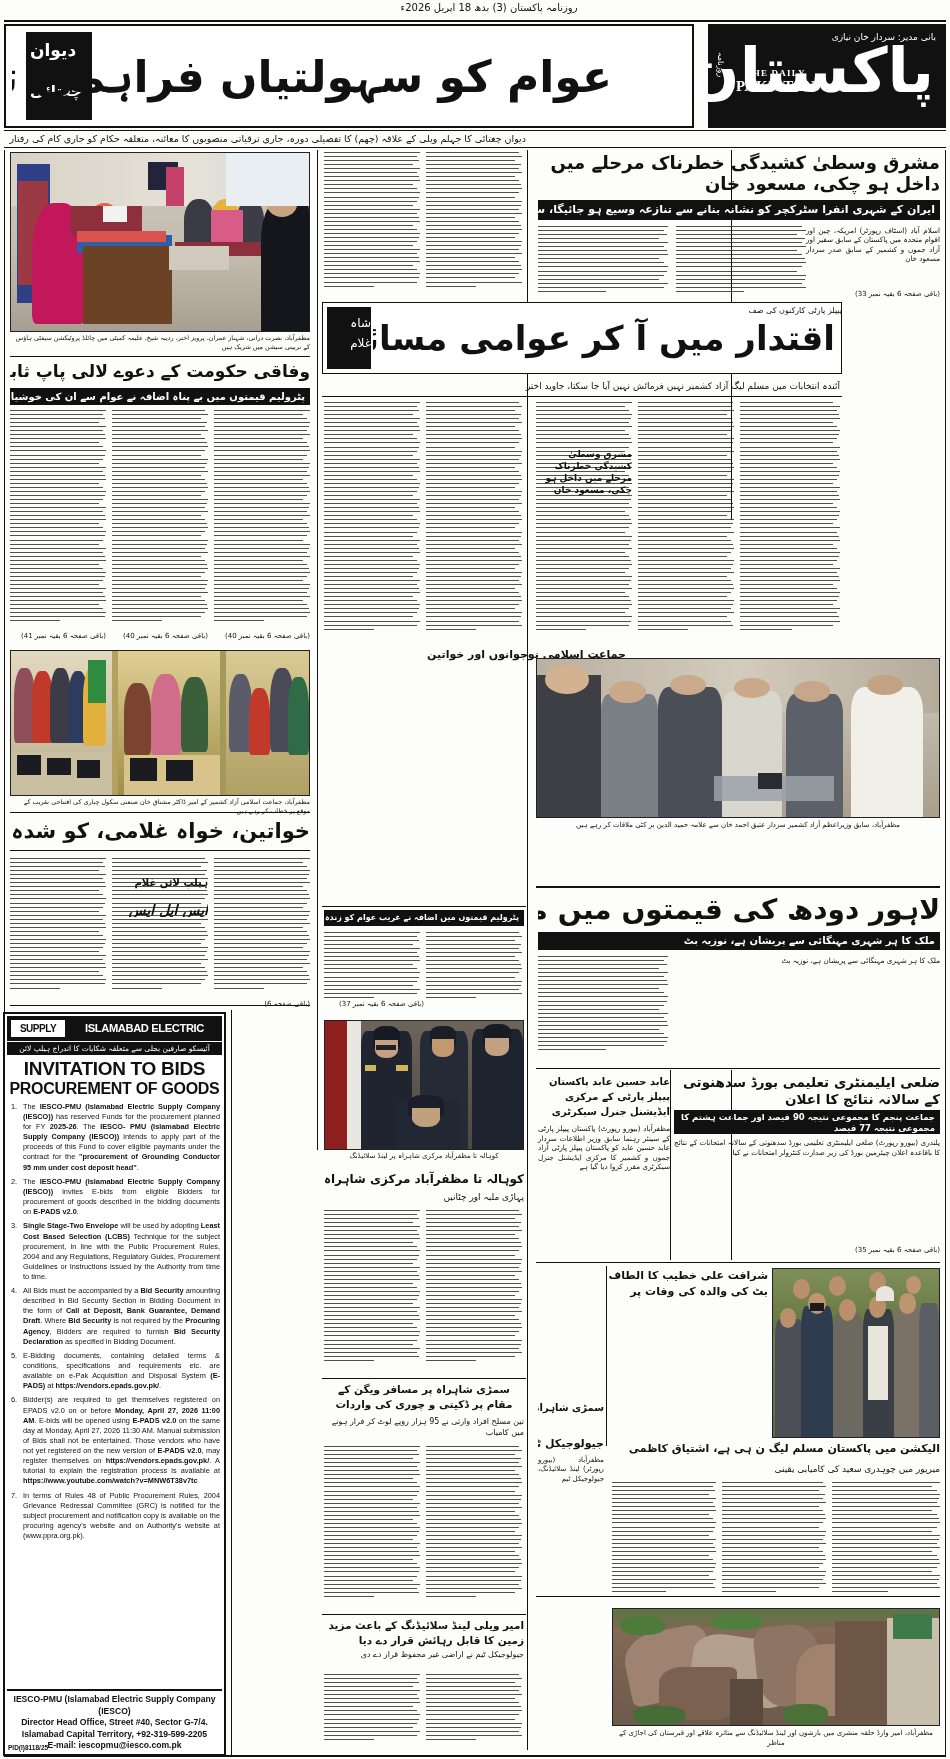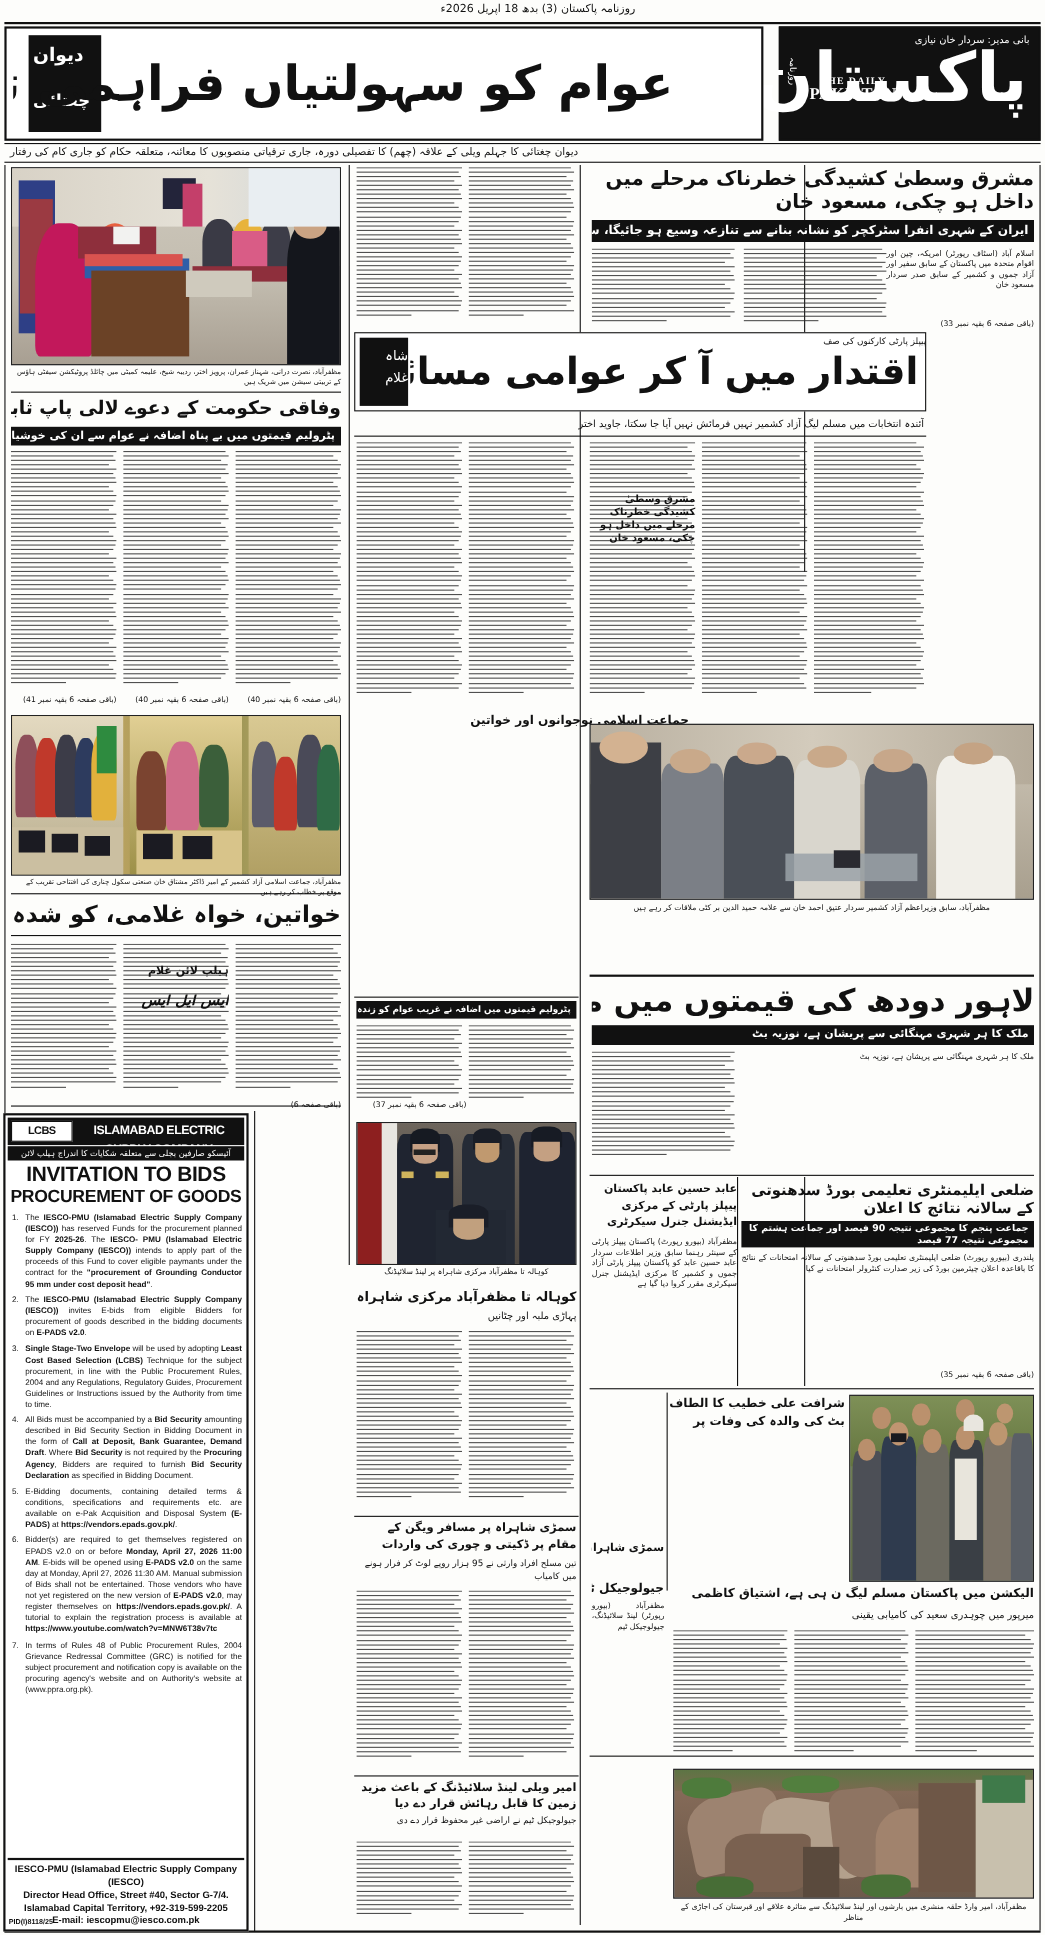--- a/index.html
+++ b/index.html
@@ -486,21 +486,21 @@
   <div class="hl urdu" style="left:112px;top:876px;width:96px;height:14px;">
     <span style="font-size:10px;line-height:14px;white-space:nowrap;">ہیلپ لائن غلام</span>
   </div>
   <div class="hl urdu" style="left:112px;top:904px;width:96px;height:13px;">
     <span style="font-size:14px;line-height:13px;white-space:nowrap;font-style:italic;">ایس ایل ایس</span>
   </div>
 
   <div id="ad">
     <div id="adHdr">
       <div id="adLogo">
-        <span>LCBS</span>
+        <span>SUPPLY</span>
       </div>
       <div id="adHdrTitle">ISLAMABAD ELECTRIC SUPPLY COMPANY</div>
     </div>
     <div id="adUrduBar" class="urdu">
       <span>آئیسکو صارفین بجلی سے متعلقہ شکایات کا اندراج ہیلپ لائن سروس 118 پر کروائیں</span>
     </div>
     <div id="adTitle1">INVITATION TO BIDS</div>
     <div id="adTitle2">PROCUREMENT OF GOODS</div>
 
     <div id="adBody">
@@ -1174,21 +1174,21 @@
       <div class="ln s1"></div>
       <div class="ln s4"></div>
       <div class="ln s2"></div>
     <div class="ln s1"></div>
       <div class="ln s3"></div>
       <div class="ln last"></div>
   </div>
 
   <div class="hrule" style="left:322px;top:1378px;width:204px;"></div>
   <div class="hl urdu" style="left:324px;top:1382px;width:200px;height:32px;">
-    <span style="font-size:10.5px;line-height:15px;">سمڑی شاہراہ پر مسافر ویگن کے مقام پر ڈکیتی و چوری کی واردات</span>
+    <span style="font-size:10.5px;line-height:15px;text-align:center;">سمڑی شاہراہ پر مسافر ویگن کے مقام پر ڈکیتی و چوری کی واردات</span>
   </div>
   <div class="urdu" style="position:absolute;left:324px;top:1416px;width:200px;height:26px;font-size:8px;line-height:11px;overflow:hidden;">تین مسلح افراد وارثی نے 95 ہزار روپے لوٹ کر فرار ہونے میں کامیاب</div>
   <div class="copy" style="position:absolute;left:324px;top:1446px;width:96px;height:160px;">
     <div class="ln s1"></div>
       <div class="ln s2"></div>
       <div class="ln s4"></div>
       <div class="ln s3"></div>
       <div class="ln s1"></div>
     <div class="ln s2"></div>
       <div class="ln s4"></div>

